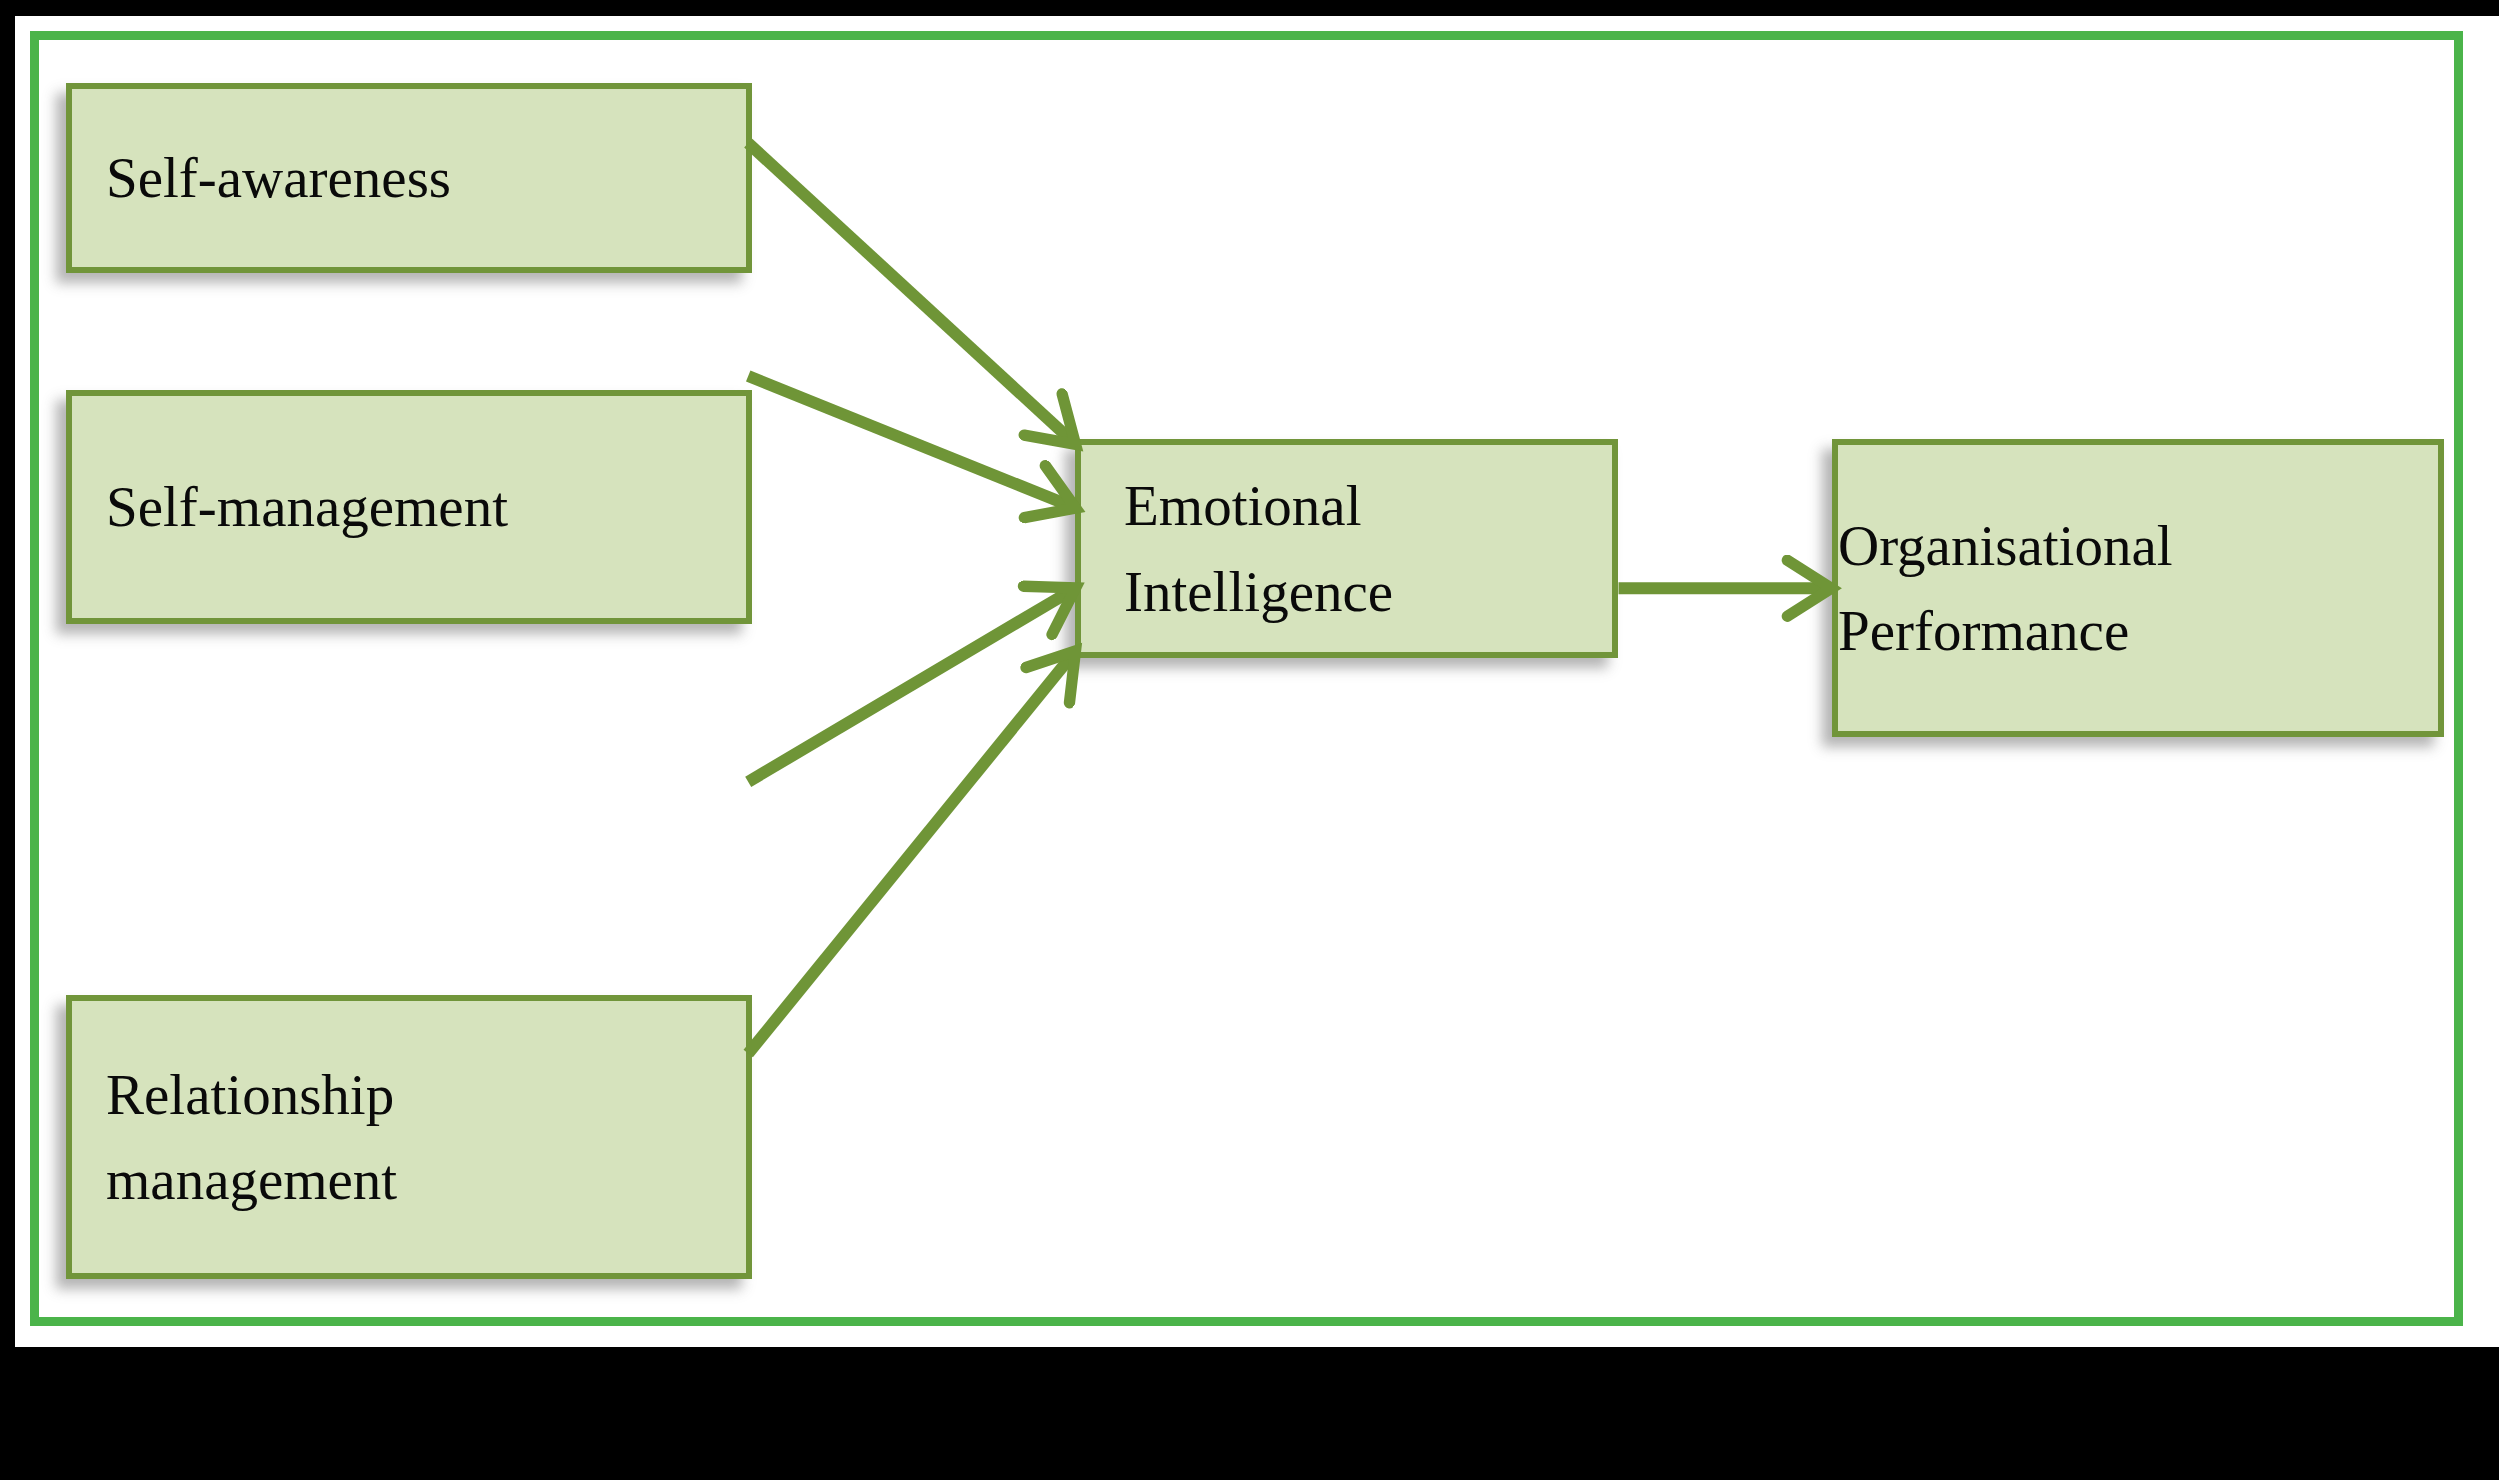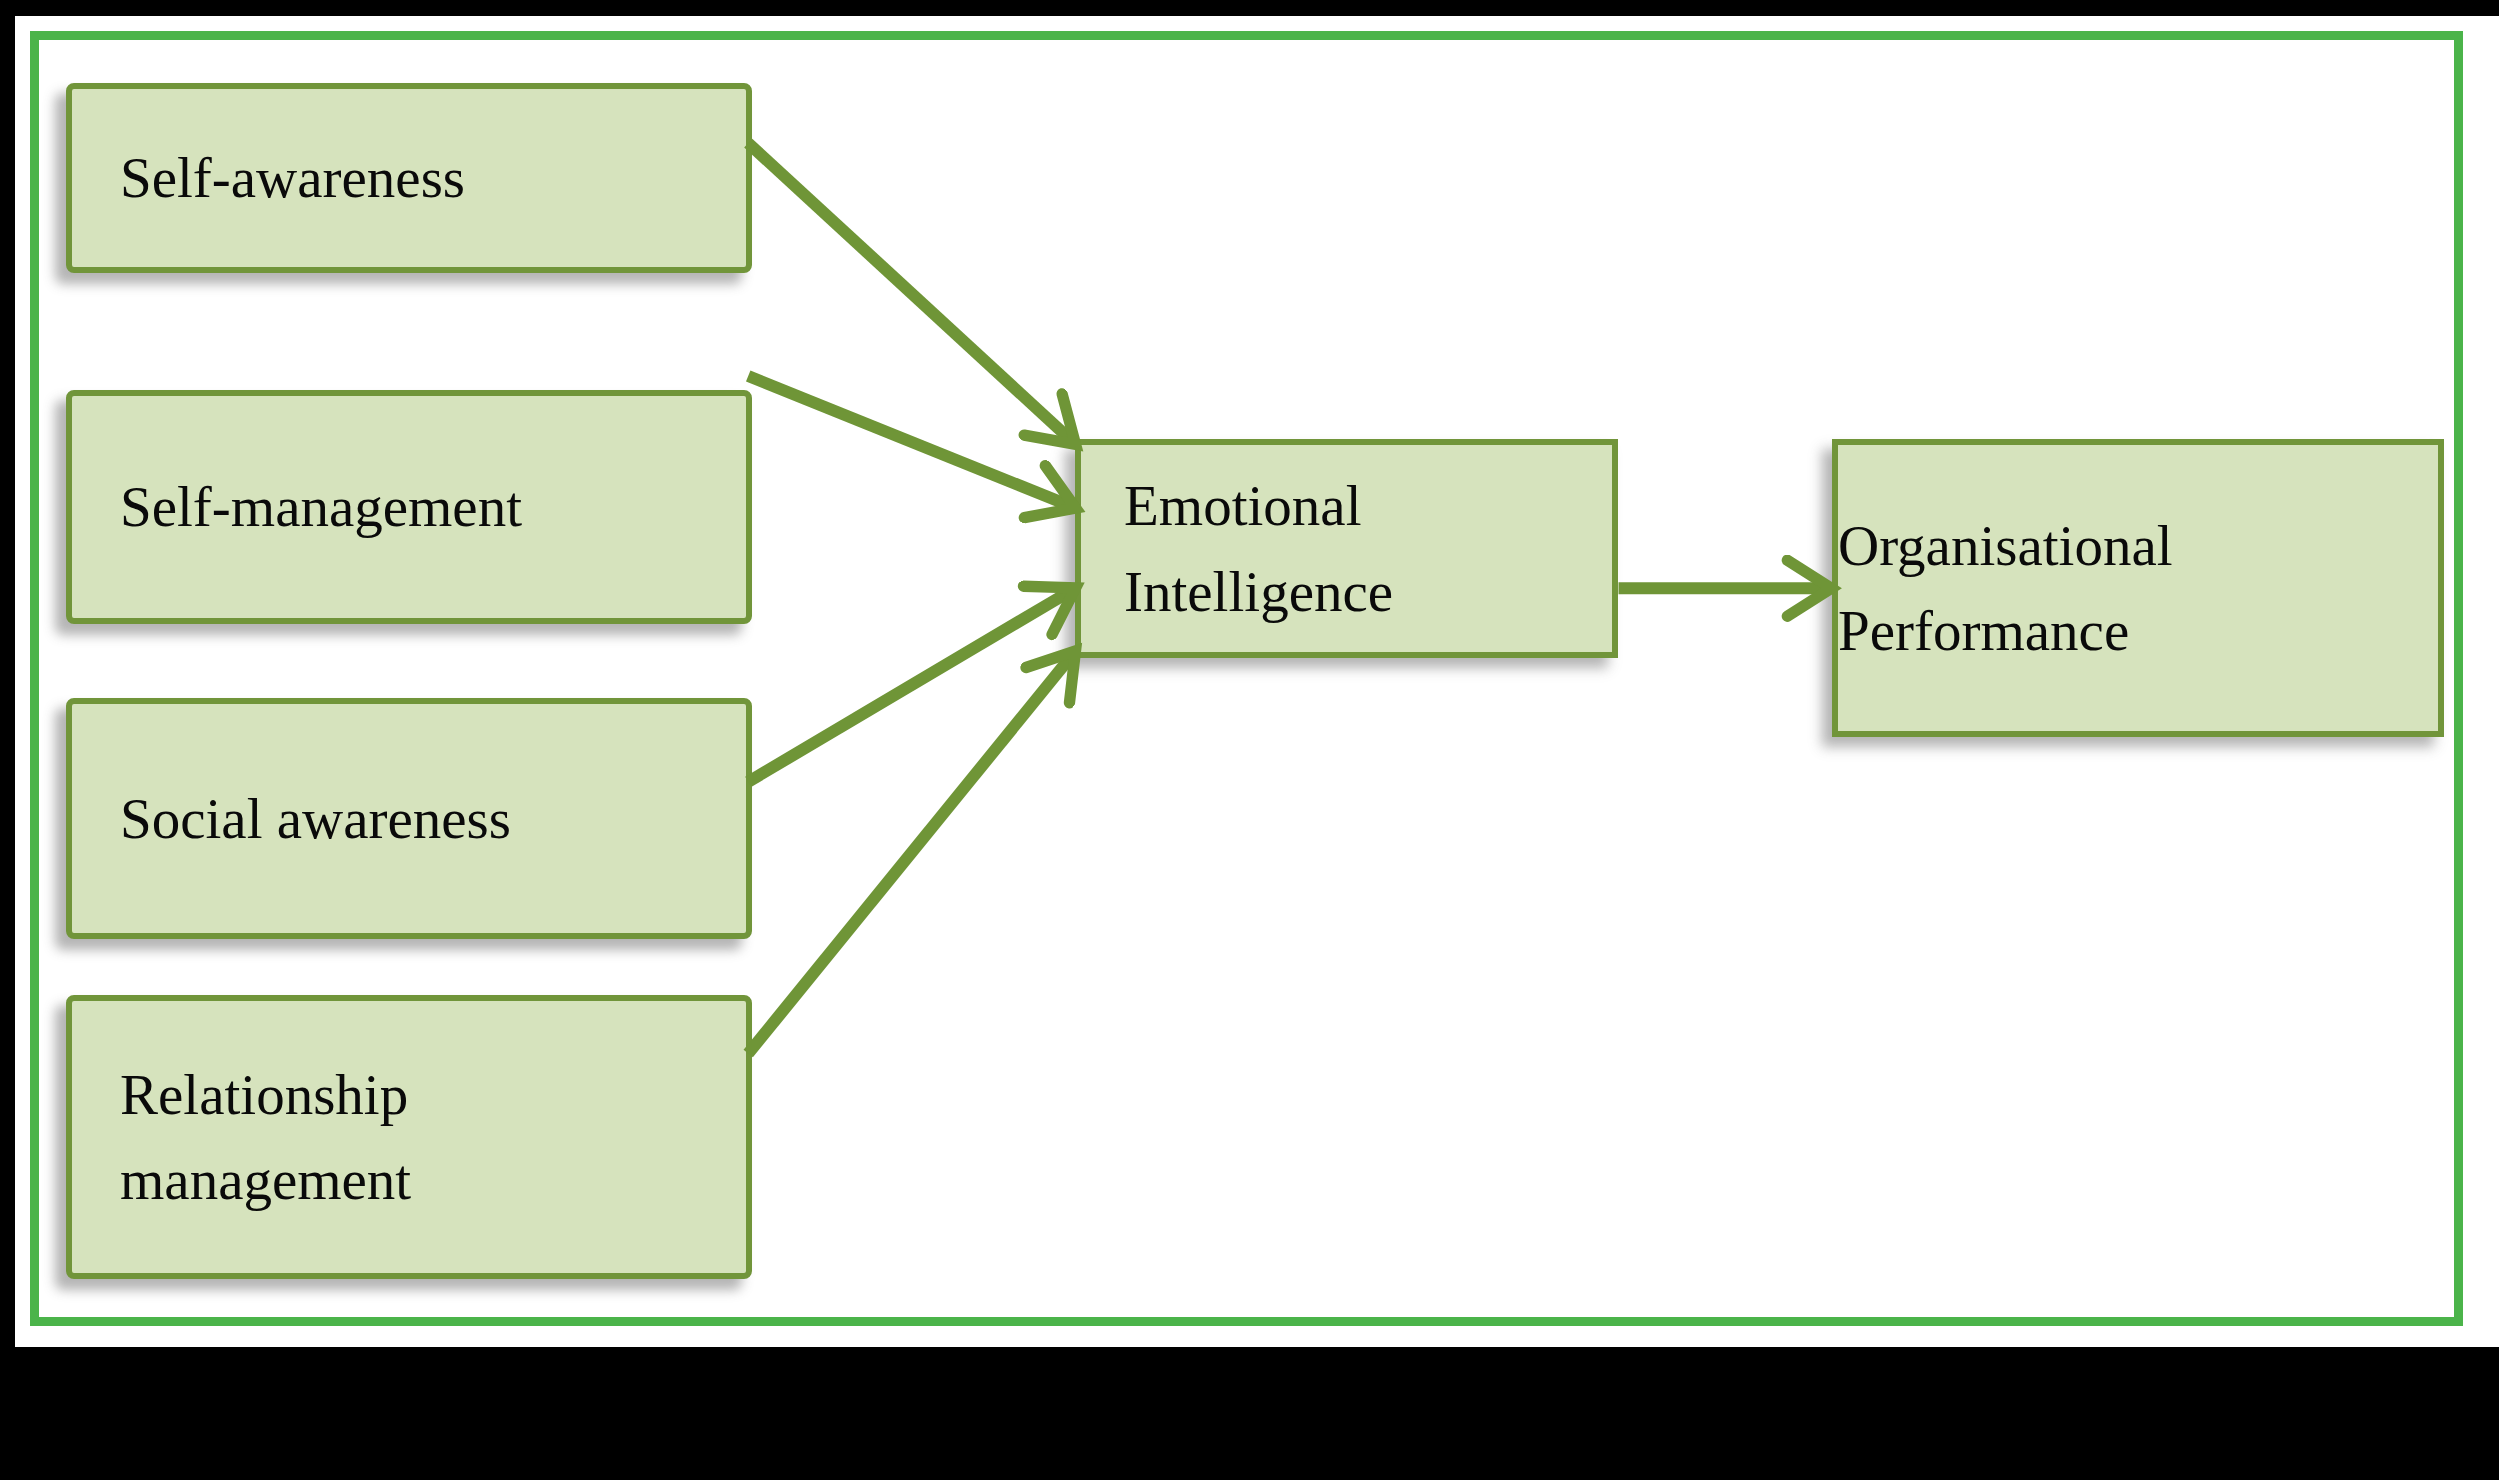--- a/index.html
+++ b/index.html
@@ -44,21 +44,21 @@
     align-items: center;
     color: #0a0a0a;
     font-size: 57px;
     line-height: 1.5;
     white-space: pre-line;
     z-index: 3;
   }
   .node .label {
     display: block;
   }
-  .src { left: 66px; width: 686px; padding-left: 48px; border-radius: 8px; }
+  .src { left: 66px; width: 686px; padding-left: 34px; }
   .box-self-awareness        { top: 83px;  height: 190px; }
   .box-self-management       { top: 350px;  height: 234px; margin-top: 40px; }
   .box-social-awareness      { top: 698px;  height: 241px; }
   .box-relationship-management { top: 995px; height: 284px; }
   .box-emotional-intelligence {
     left: 1075px; top: 439px; width: 543px; height: 219px;
     padding-left: 43px;
   }
   .box-organisational-performance {
     left: 1832px; top: 439px; width: 612px; height: 298px;
@@ -97,23 +97,20 @@
   </svg>
 
   <div class="node src box-self-awareness">
     <span class="label">Self-awareness</span>
   </div>
 
   <div class="node src box-self-management">
     <span class="label">Self-management</span>
   </div>
 
-  <div class="node src box-social-awareness">
-    <span class="label">Social awareness</span>
-  </div>
 
   <div class="node src box-relationship-management">
     <span class="label">Relationship
 management</span>
   </div>
 
   <div class="node box-emotional-intelligence">
     <span class="label">Emotional
 Intelligence</span>
   </div>

